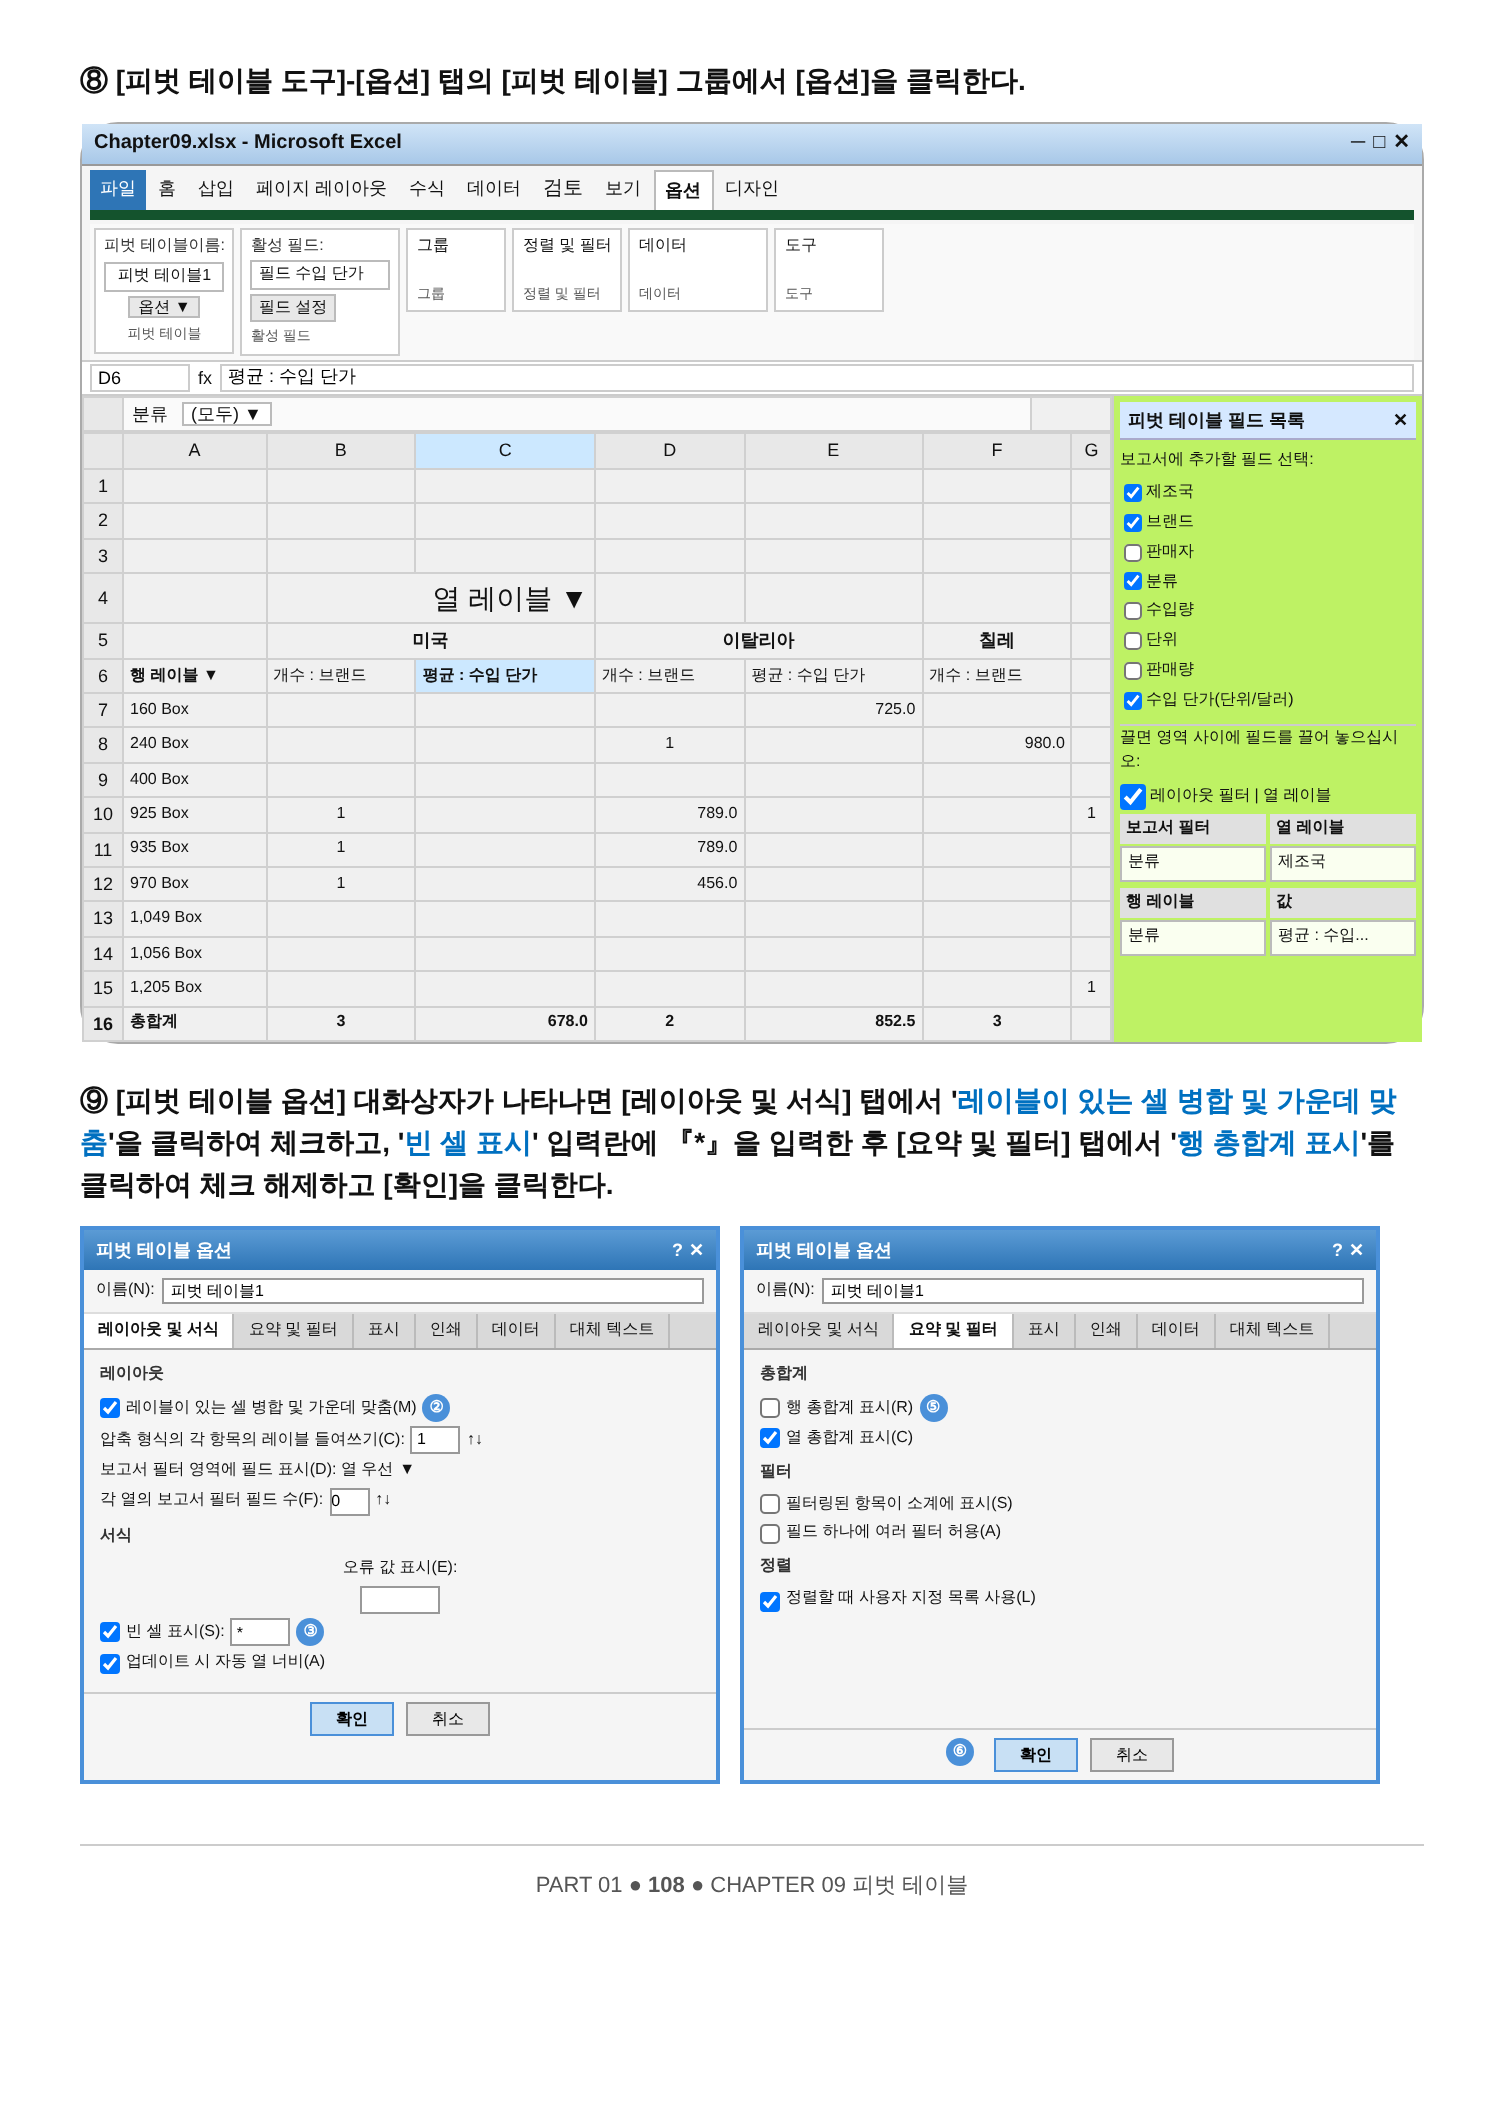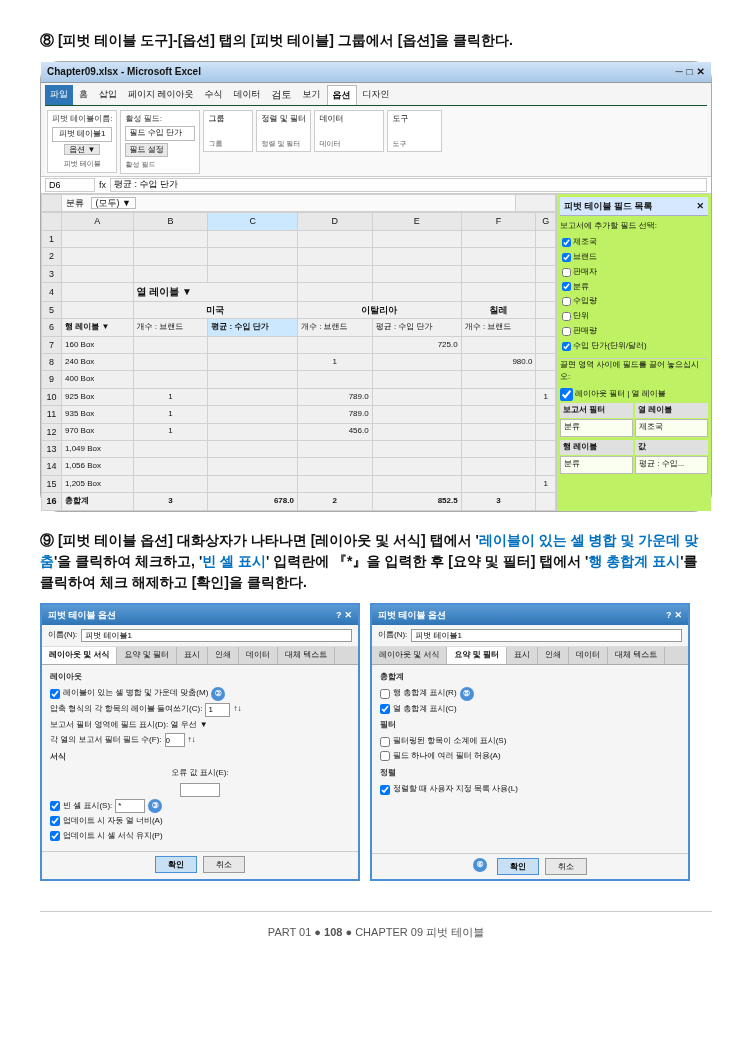--- a/index.html
+++ b/index.html
@@ -272,21 +272,21 @@
     <div class="excel-titlebar">
       <span>Chapter09.xlsx - Microsoft Excel</span>
       <div style="display:flex;gap:4px;">
         <span style="cursor:pointer;">─</span>
         <span style="cursor:pointer;">□</span>
         <span style="cursor:pointer;">✕</span>
       </div>
     </div>
 
     <div class="excel-ribbon" style="padding:2px 4px 0 4px;">
-      <div style="display:flex;gap:1px;font-size:9px;border-bottom:1px solid #14532d;margin-bottom:2px;">
+      <div style="display:flex;gap:1px;font-size:9px;border-bottom:5px solid #14532d;margin-bottom:2px;">
         <span style="padding:2px 5px;background:#2e75b6;color:#fff;font-size:9px;">파일</span>
         <span style="padding:2px 5px;font-size:9px;">홈</span>
         <span style="padding:2px 5px;font-size:9px;">삽입</span>
         <span style="padding:2px 5px;font-size:9px;">페이지 레이아웃</span>
         <span style="padding:2px 5px;font-size:9px;">수식</span>
         <span style="padding:2px 5px;font-size:9px;">데이터</span>
         <span style="padding:2px 5px;font-size:10px;">검토</span>
         <span style="padding:2px 5px;font-size:9px;">보기</span>
         <span style="padding:2px 5px;font-size:9px;background:#fff;border-top:1px solid #bbb;border-left:1px solid #bbb;border-right:1px solid #bbb;font-weight:bold;">옵션</span>
         <span style="padding:2px 5px;font-size:9px;">디자인</span>
@@ -397,21 +397,21 @@
                 <td></td>
                 <td></td>
                 <td></td>
                 <td></td>
                 <td></td>
                 <td></td>
             </tr>
             <tr>
               <td class="row-header">4</td>
               <td></td>
-              <td colspan="2" style="text-align:left;font-weight:bold;font-size:10px;">열 레이블 ▼</td>
+              <td colspan="2" style="text-align:right;font-weight:normal;font-size:14px;">열 레이블 ▼</td>
               <td></td>
                 <td></td>
                 <td></td>
                 <td></td>
             </tr>
             <tr>
               <td class="row-header">5</td>
               <td></td>
               <td colspan="2" style="text-align:center;font-weight:bold;font-size:9px;">미국</td>
               <td colspan="2" style="text-align:center;font-weight:bold;font-size:9px;">이탈리아</td>
@@ -669,24 +669,20 @@
           <span style="font-size:8px;">빈 셀 표시(S):</span>
           <input type="text" value="*" style="width: 30px; height: 14px; font-size: 8px; border: 1px solid rgb(153, 153, 153); padding: 0px 2px;">
           <span class="callout-circle">③</span>
         </div>
 
         <div style="display:flex;align-items:center;gap:3px;margin:2px 0;">
           <input type="checkbox" checked="" style="width: 10px; height: 10px;">
           <span style="font-size:8px;">업데이트 시 자동 열 너비(A)</span>
         </div>
 
-        <div style="display:flex;align-items:center;gap:3px;margin:2px 0;">
-          <input type="checkbox" checked="" style="width: 10px; height: 10px;">
-          <span style="font-size:8px;">업데이트 시 셀 서식 유지(P)</span>
-        </div>
       </div>
 
       <div class="dialog-footer">
         <button class="dialog-btn primary">확인</button>
         <button class="dialog-btn">취소</button>
       </div>
     </div>
 
     <div class="dialog-box">
       <div class="dialog-titlebar">

